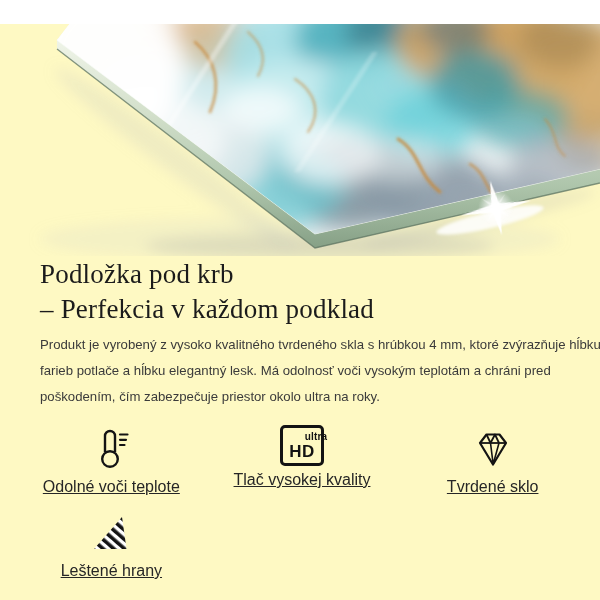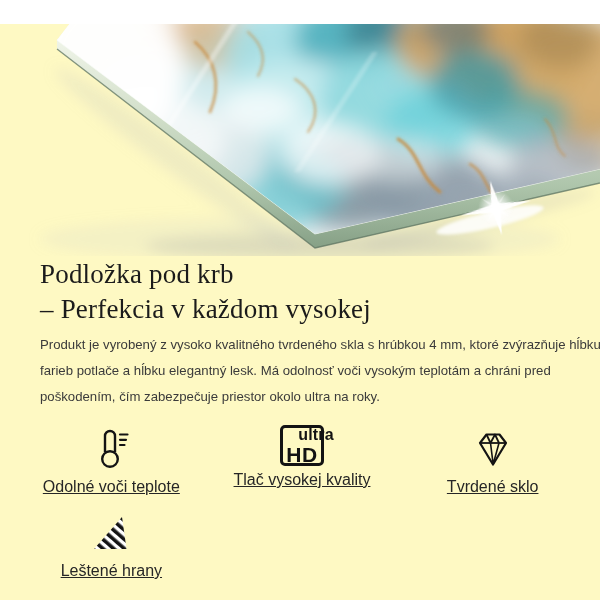--- a/index.html
+++ b/index.html
@@ -18,22 +18,22 @@
 
   .features { position:absolute; left:16px; top:401px; width:572px;
               display:grid; grid-template-columns:repeat(3,1fr); }
   .feature { height:84px; display:flex; flex-direction:column; align-items:center; }
   .icon-box { width:50px; height:48px; display:flex; align-items:center; justify-content:center; }
   .flabel { margin-top:5px; font-size:16px; color:#262626;text-decoration:underline; }
 
   .hd-badge { width:44px; height:41px; border:3px solid #131313; border-radius:5px;
               display:flex; flex-direction:column; align-items:center; justify-content:center;
               color:#131313; line-height:1; }
-  .hd-badge .u { font-size:16px; font-weight:700; letter-spacing:0.2px;padding-left:28px; }
-  .hd-badge .hd { font-size:21px; font-weight:700; letter-spacing:0.5px; margin-top:1px; }
+  .hd-badge .u { font-size:10px; font-weight:700; letter-spacing:0.2px;padding-left:28px; }
+  .hd-badge .hd { font-size:17px; font-weight:700; letter-spacing:0.5px; margin-top:1px; }
 
   svg.icon { display:block; }
 </style>
 </head>
 <body>
 
 <div class="page">
 
   <div class="hero">
     <svg width="600" height="232" viewBox="0 0 600 232">
@@ -132,21 +132,21 @@
         <circle cx="496" cy="184" r="18" fill="url(#sparkGlow)"></circle>
         <polygon points="460,184 492,180 496,156 500,180 532,184 500,188 496,212 492,188" fill="#ffffff" opacity="0.95"></polygon>
         <polygon points="484,172 496,181 508,196 496,187" fill="#ffffff" opacity="0.5"></polygon>
         <polygon points="508,172 497,181 484,196 495,187" fill="#ffffff" opacity="0.5"></polygon>
       </g>
     </svg>
   </div>
 
   <h1 class="title">
     <div>Podložka pod krb</div>
-    <div>– Perfekcia v každom vysokej</div>
+    <div>– Perfekcia v každom podklad</div>
   </h1>
 
   <div class="desc">
     <div class="body-line">Produkt je vyrobený z vysoko kvalitného tvrdeného skla s hrúbkou 4 mm, ktoré zvýrazňuje hĺbku</div>
     <div class="body-line">farieb potlače a hĺbku elegantný lesk. Má odolnosť voči vysokým teplotám a chráni pred</div>
     <div class="body-line">poškodením, čím zabezpečuje priestor okolo ultra na roky.</div>
   </div>
 
   <div class="features">
 

